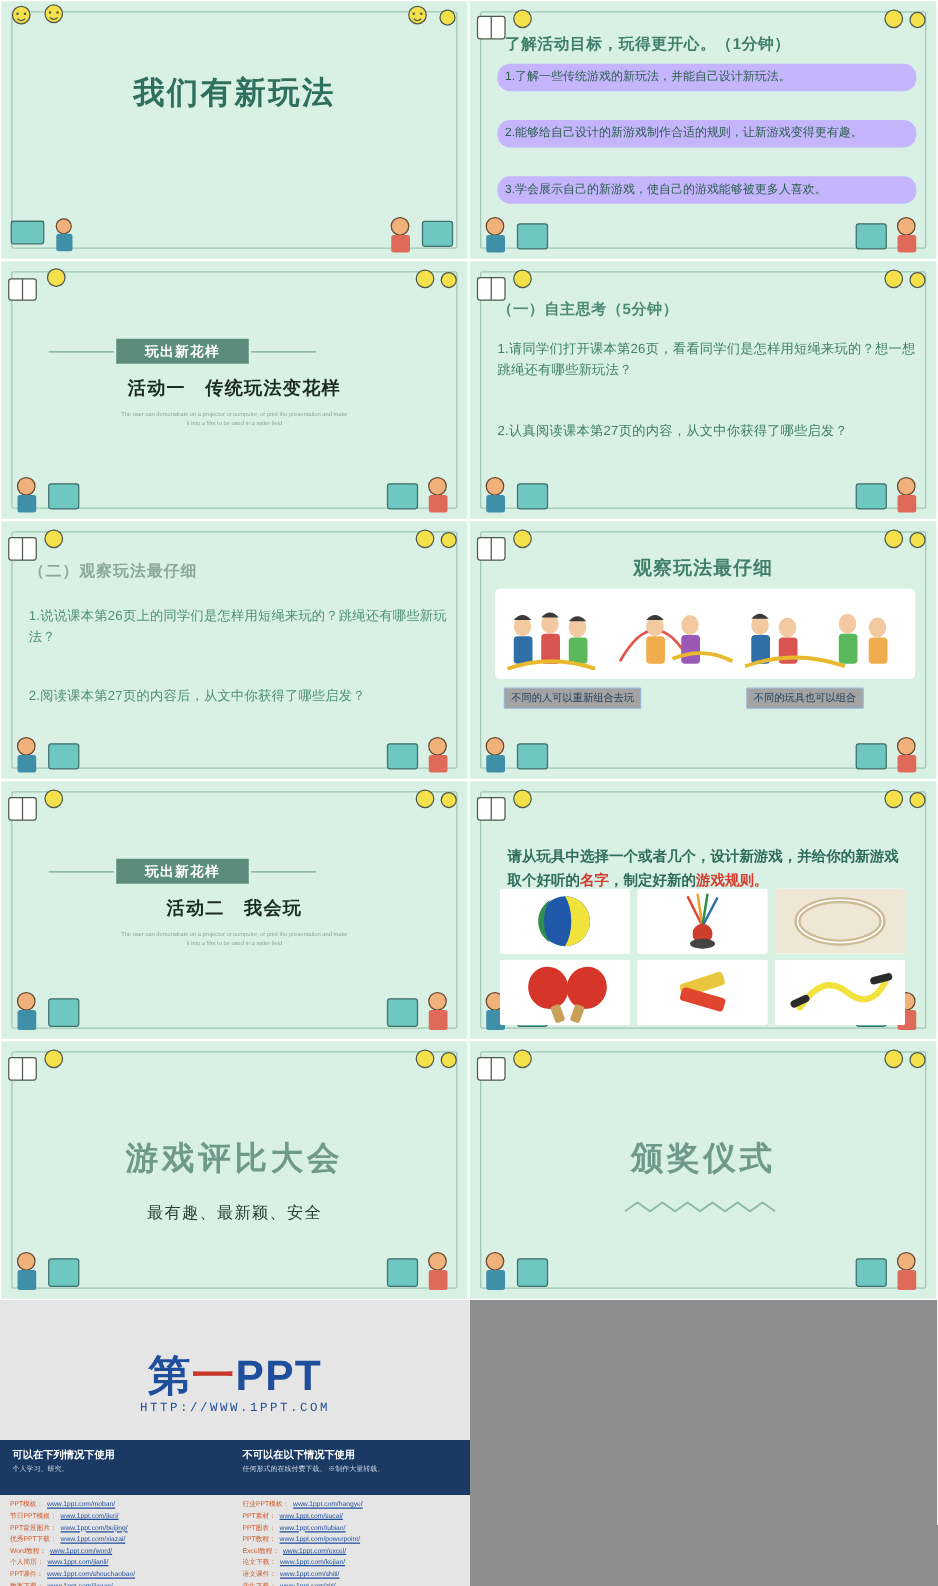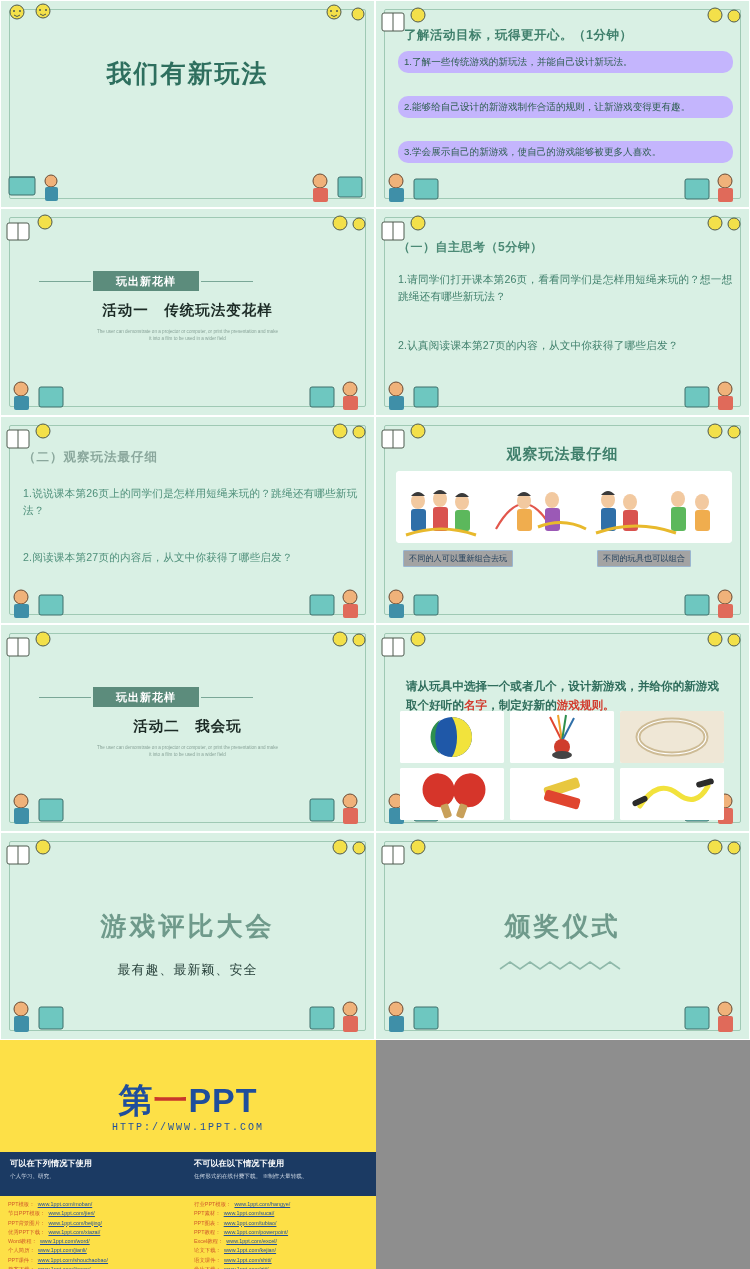--- a/index.html
+++ b/index.html
@@ -186,21 +186,21 @@
 
   
   .footer-wrap {
     position: absolute; left: 0; top: 1040px;
     width: 750px; height: 229px;
     background: #8e8e8e;
   }
   .footer-card {
     position: absolute; left: 0; top: 0;
     width: 376px; height: 229px;
-    background: #fde047;
+    background: #e5e5e5;
   }
   .logo-row {
     position: absolute; left: 0; right: 0; top: 38px;
     text-align: center;
   }
   .logo-text {
     font-size: 34px; font-weight: bold; color: #1f4e9c;
     letter-spacing: 1px;
     display: inline-block;
   }

